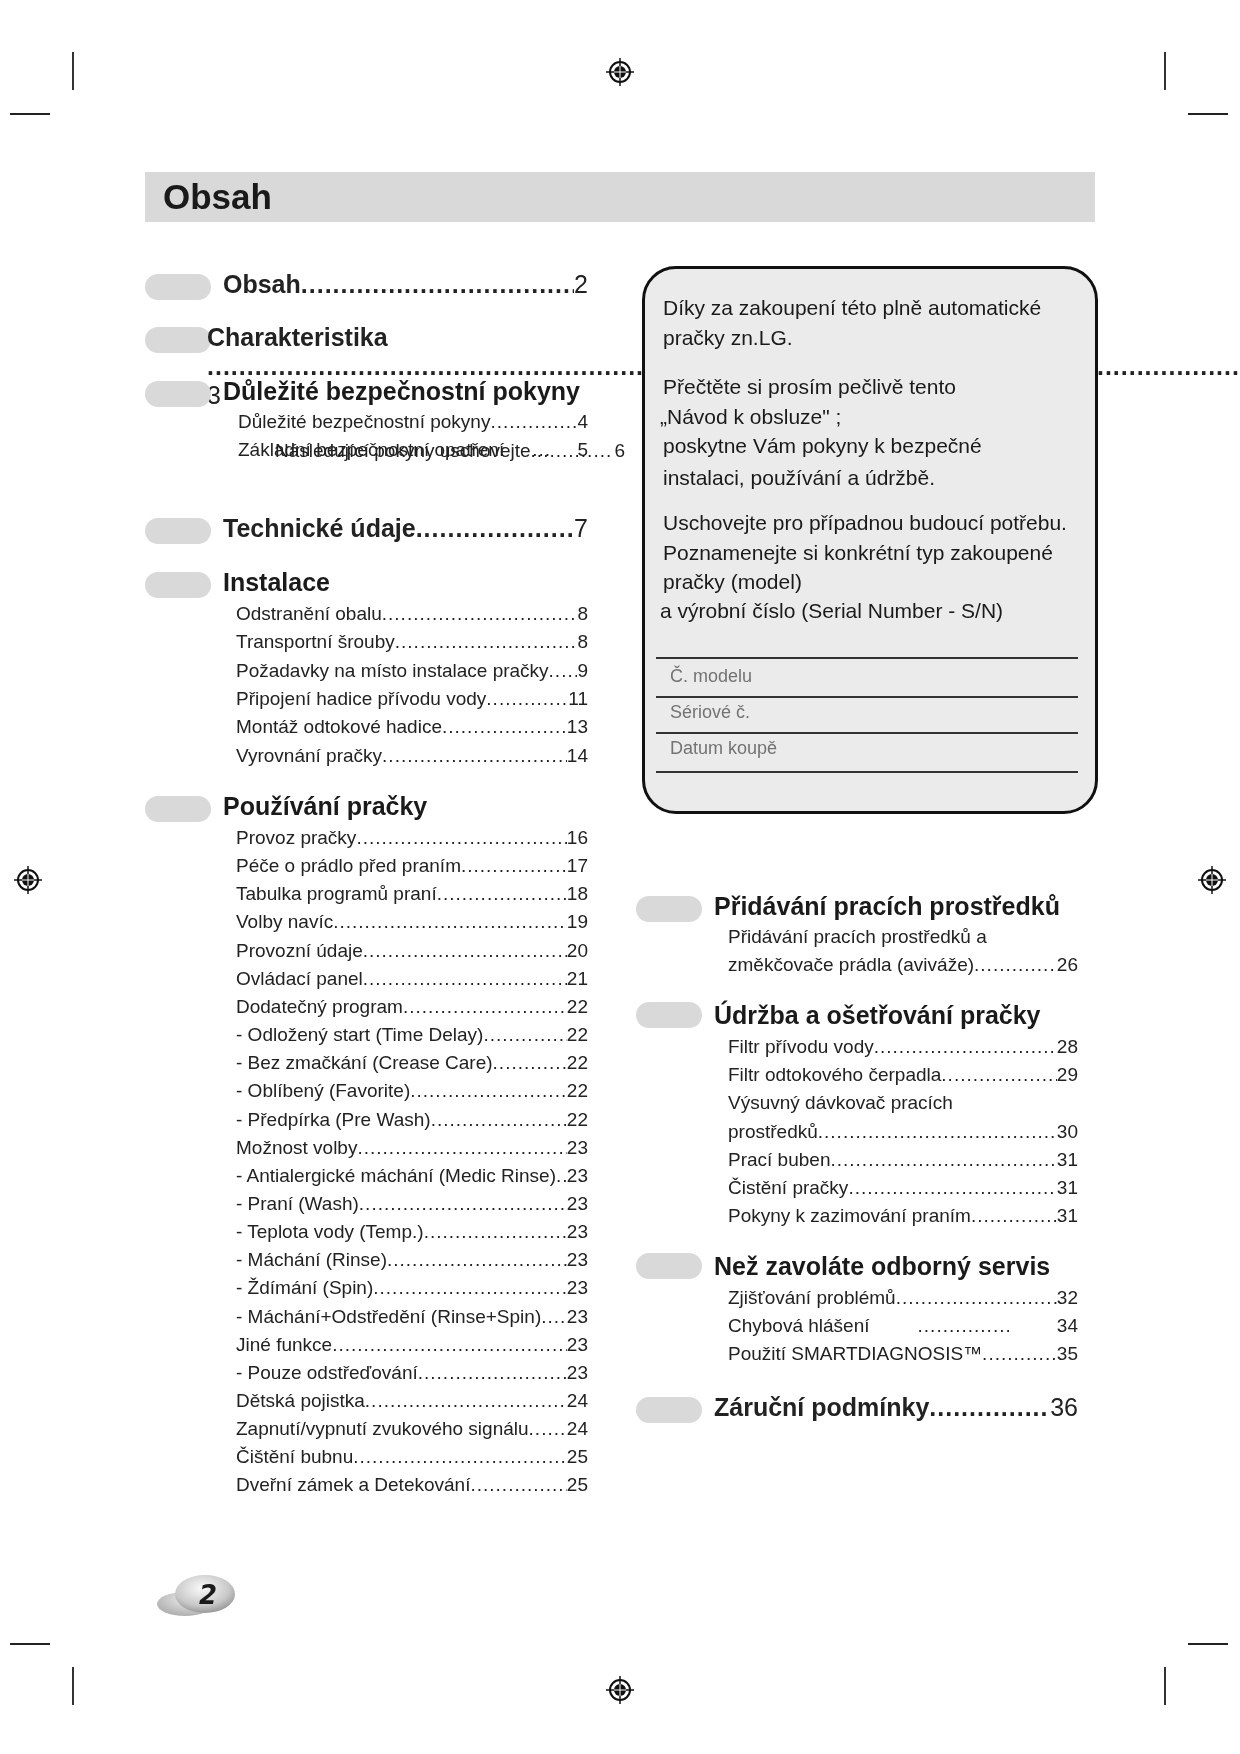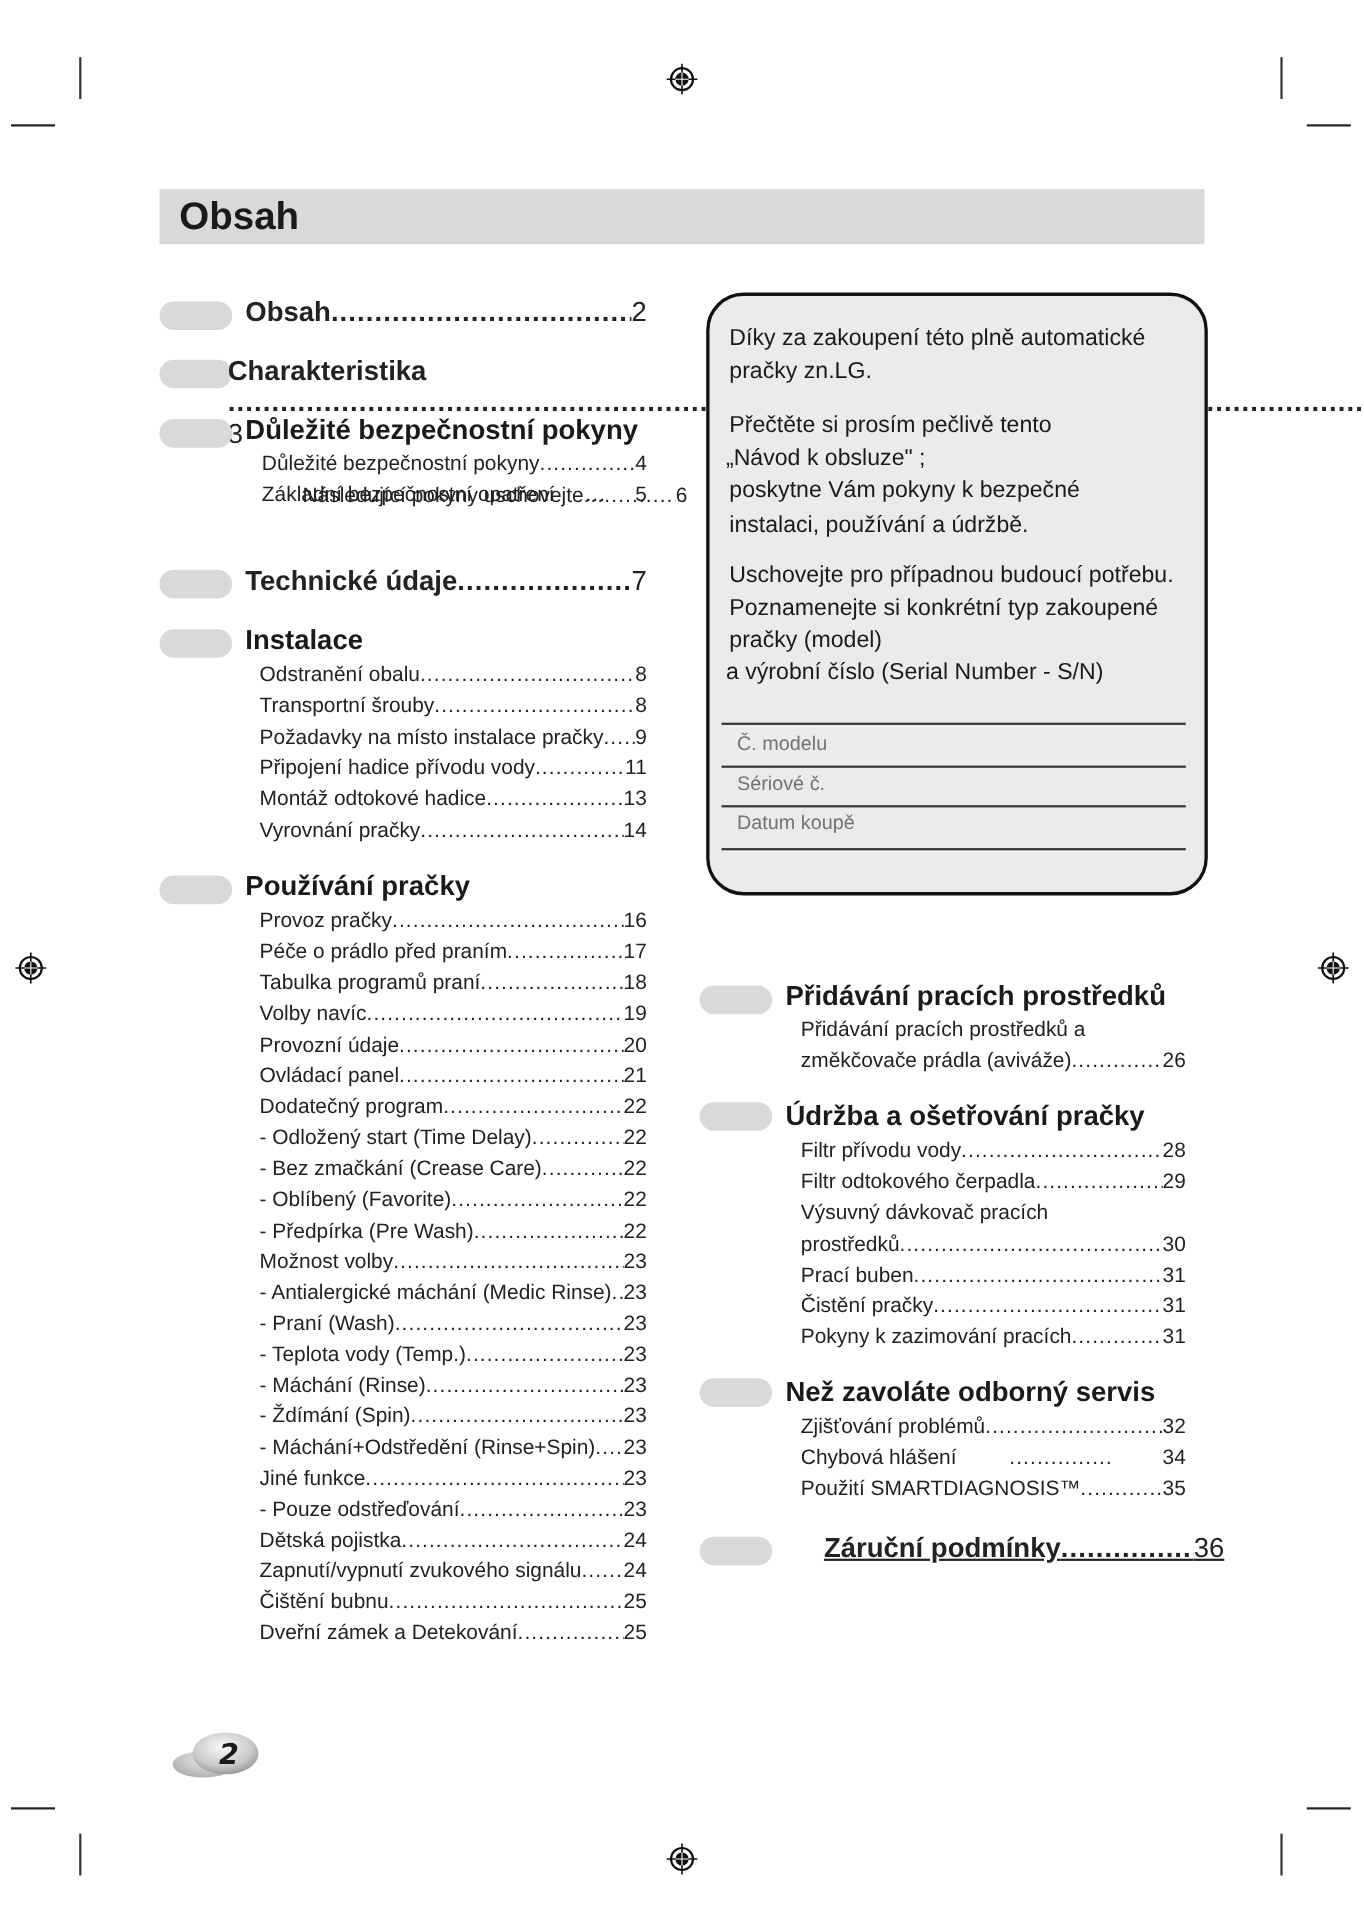--- a/index.html
+++ b/index.html
@@ -334,21 +334,21 @@
         <span class="lbl">Prací buben</span>
         <span class="dots"></span>
         <span class="pg">31</span>
       </div>
       <div class="toc-row" style="left: 728px; top: 1177px; width: 350px;">
         <span class="lbl">Čistění pračky </span>
         <span class="dots"></span>
         <span class="pg">31</span>
       </div>
       <div class="toc-row" style="left: 728px; top: 1205.2px; width: 350px;">
-        <span class="lbl">Pokyny k zazimování pracích</span>
+        <span class="lbl">Pokyny k zazimování praním</span>
         <span class="dots"></span>
         <span class="pg">31</span>
       </div>
     </div>
 
   <div class="pill" style="left:636px;top:1253px;"></div>
   <div class="sec-title" style="left:714px;top:1252px;">Než zavoláte odborný servis</div>
   <div class="toc-row" style="left:728px;top:1287px;width:350px;">
     <span class="lbl">Zjišťování problémů </span>
       <span class="dots"></span>
@@ -359,21 +359,21 @@
       <span class="dots"></span>
       <span class="pg">34</span>
   </div>
   <div class="toc-row" style="left:728px;top:1343px;width:350px;">
     <span class="lbl">Použití SMARTDIAGNOSIS™ </span>
       <span class="dots"></span>
       <span class="pg">35</span>
   </div>
 
   <div class="pill" style="left:636px;top:1397px;"></div>
-  <div class="toc-row big" style="left:749px;top:1393px;width:364px;text-decoration:underline;">
+  <div class="toc-row big" style="left:714px;top:1393px;width:364px;">
     <span class="lbl">Záruční podmínky</span>
     <span class="dots"></span>
     <span class="pg">36</span>
   </div>
 </div>
 
 <svg class="page-badge" viewBox="0 0 82 44">
   <defs>
     <radialGradient id="pg1" cx="45%" cy="35%" r="65%">
       <stop offset="0%" stop-color="#fafafa"></stop>

